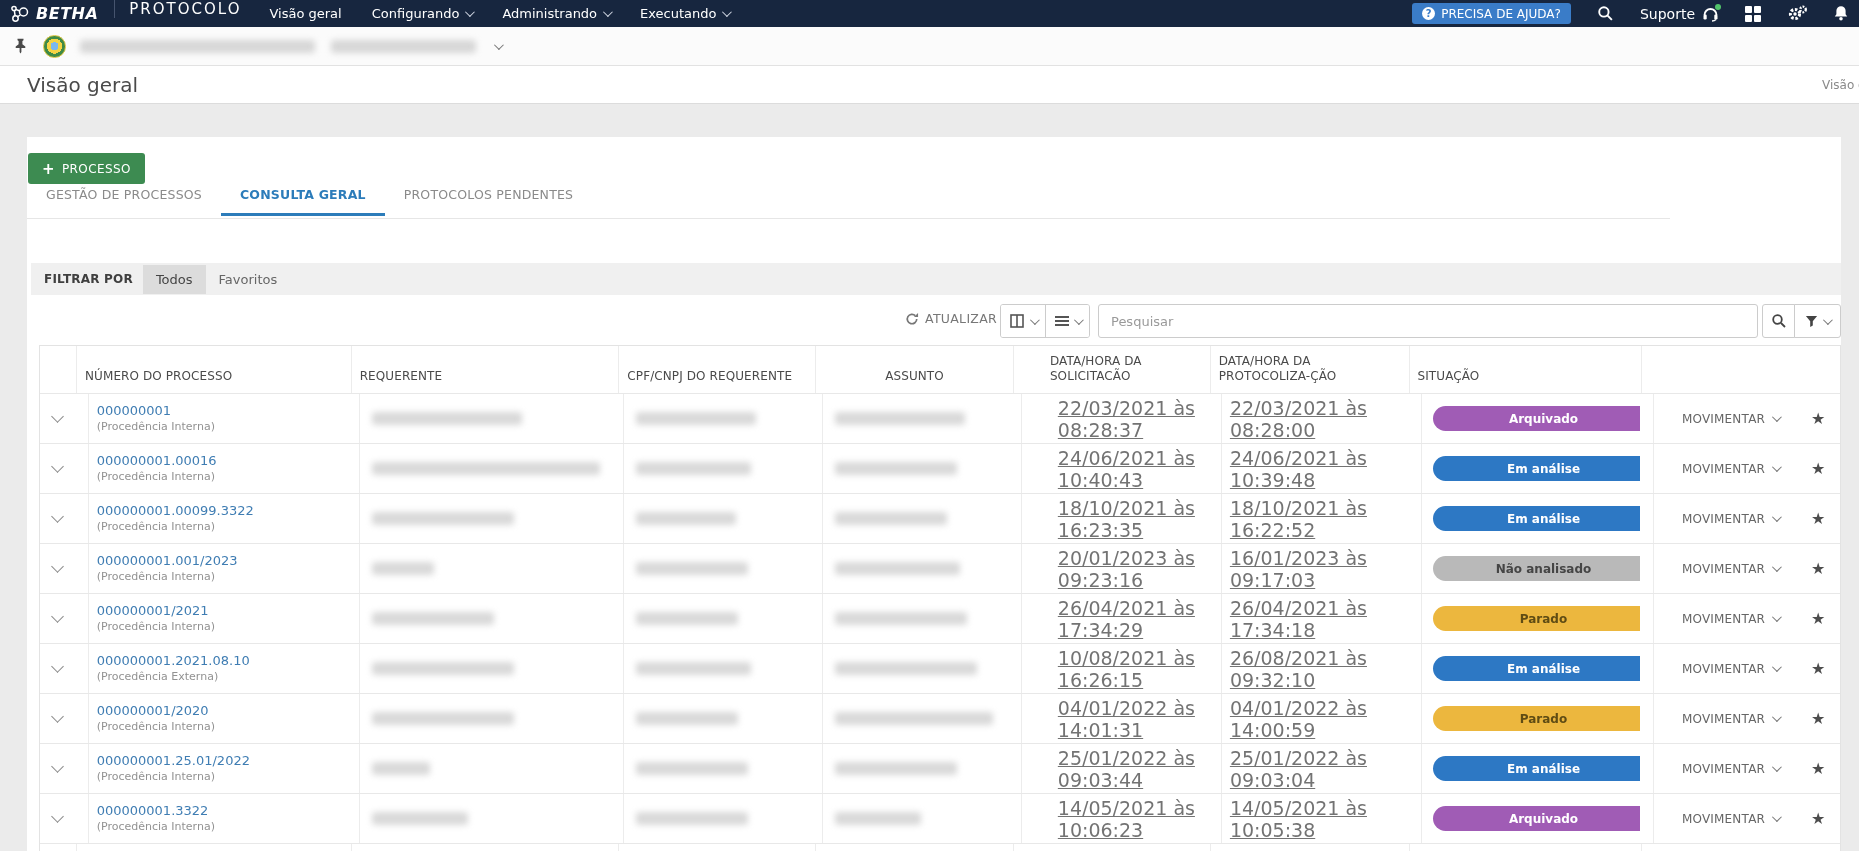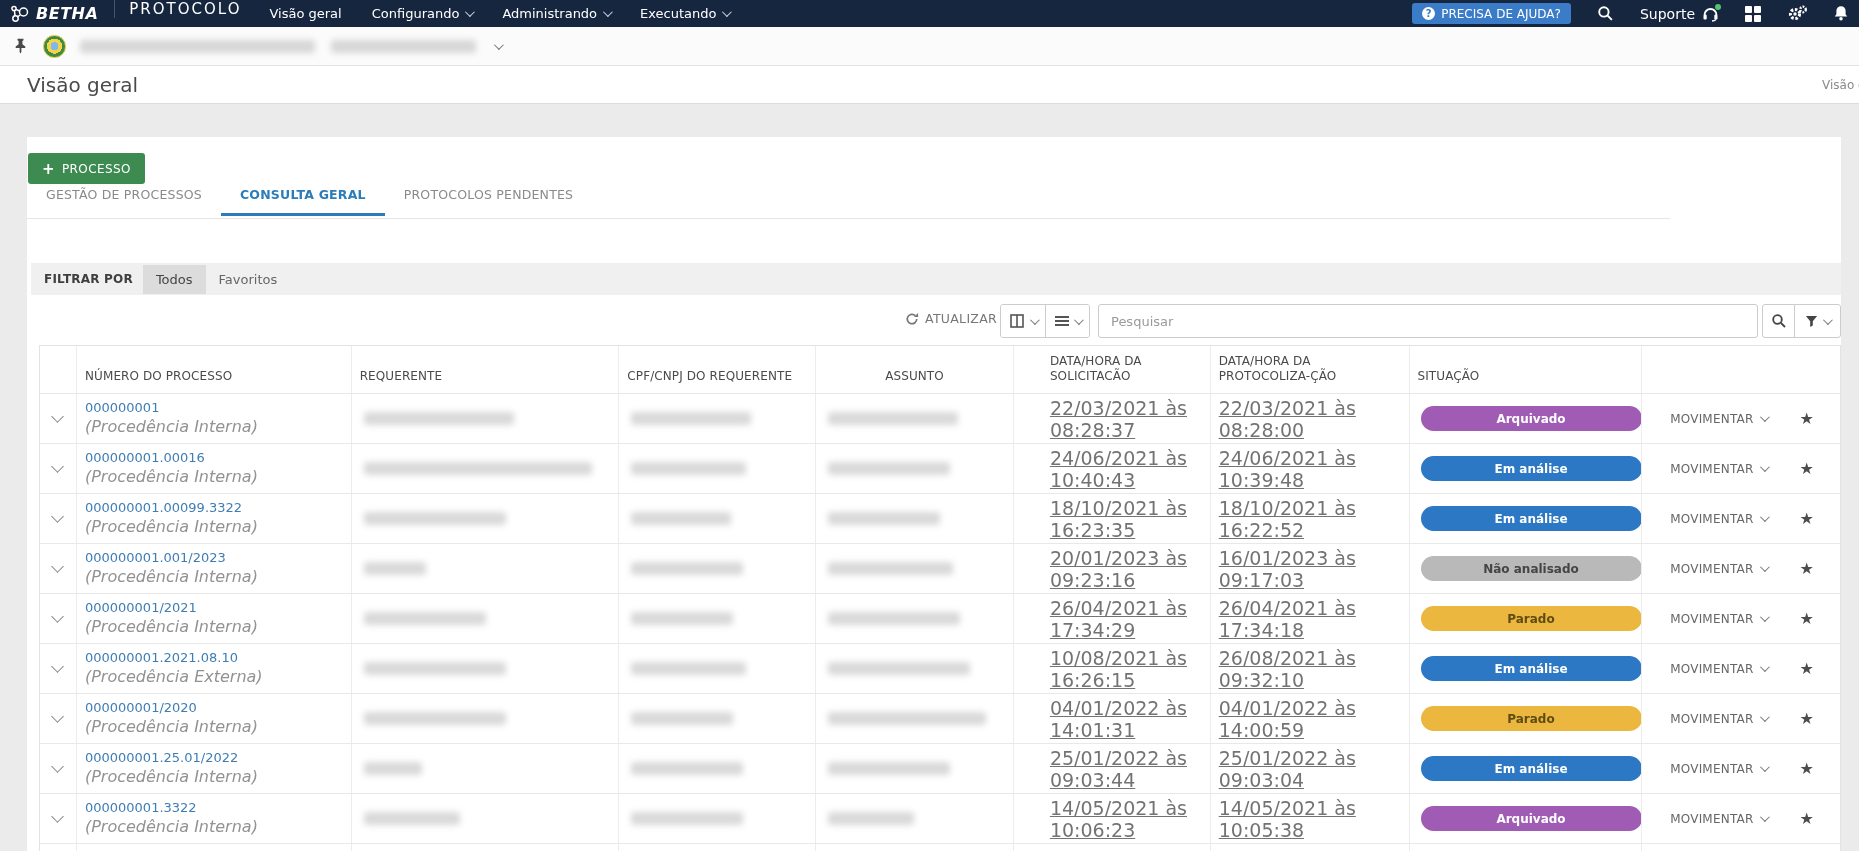--- a/index.html
+++ b/index.html
@@ -64,37 +64,37 @@
   .search-wrap { position:absolute; left:1071px; top:1px; width:660px; height:34px; }
   .search-input { width:100%; height:100%; border:1px solid #ccc; border-radius:3px; font-size:13px; padding:0 12px; color:#555; font-family:inherit; }
   .search-input::placeholder { color:#9a9a9a; }
   .tbl-search-btn { position:absolute; left:1735px; top:1px; width:33px; height:34px; border:1px solid #ccc; border-radius:3px 0 0 3px; background:#fff; display:flex; align-items:center; justify-content:center; cursor:pointer; }
   .tbl-filter-btn { position:absolute; left:1767px; top:1px; width:47px; height:34px; border:1px solid #ccc; border-radius:0 3px 3px 0; background:#fff; display:flex; align-items:center; justify-content:center; gap:5px; cursor:pointer; }
 
   
   .table { position:absolute; left:12px; top:208px; width:1802px; border:1px solid #e3e3e3; border-bottom:none; }
   .trow { display:flex; border-bottom:1px solid #e8e8e8; background:#fff; }
   .thead { height:48px; }
-  .tbody-row { height:50px; }
+  .tbody-row { height:50px;gap:13px; }
   .partial-row { height:7px; border-bottom:none; }
   .cell { border-left:1px solid #ececec; padding:0 8px; display:flex; flex-direction:column; justify-content:center; overflow:hidden; }
   .cell:first-child { border-left:none; }
   .c0 { width:36px; align-items:center; }
   .c1 { width:275px; }
   .c2 { width:268px; }
   .c3 { width:197px; }
   .c4 { width:198px;text-align:center; }
   .c5 { width:197px;padding-left:36px; }
   .c6 { width:199px; }
   .c7 { width:233px; }
   .c8 { width:199px; flex-direction:row; align-items:center; justify-content:flex-start; gap:0; }
   .th { font-size:12px; color:#4a4a4a; justify-content:flex-end; padding-bottom:9px; cursor:pointer; letter-spacing:.1px; line-height:1.25; }
   .th.c0 { cursor:default; }
   .proc-link { font-size:13px; color:#3f7db3; cursor:pointer; line-height:1.3; }
-  .proc-origin { font-size:16px; color:#929292; line-height:1.3;font-style:italic; }
+  .proc-origin { font-size:11px; color:#929292; line-height:1.3; }
   .date-txt { font-size:19px; color:#737373;text-decoration:underline; }
   .expander { width:9px; height:9px; border-right:1.6px solid #888; border-bottom:1.6px solid #888; transform:rotate(45deg); cursor:pointer; margin-top:-4px; }
   .badge { height:25px; border-radius:13px; width:221px; margin-left:3px; display:flex; align-items:center; justify-content:center; font-size:12px; font-weight:bold; }
   .st-arquivado { background:#a05cb5; color:#fff; }
   .st-analise { background:#2d78c4; color:#fff; }
   .st-nao { background:#b9b9b9; color:#454545; }
   .st-parado { background:#ecb73e; color:#5f4c14; }
   .mov { display:flex; align-items:center; gap:7px; font-size:12px; color:#666; cursor:pointer; margin-left:20px; letter-spacing:.2px; }
   .row-star { margin-left:32px; font-size:16px; color:#4d4d4d; cursor:pointer; }
   .cellblur { margin:0 auto 0 4px; }

